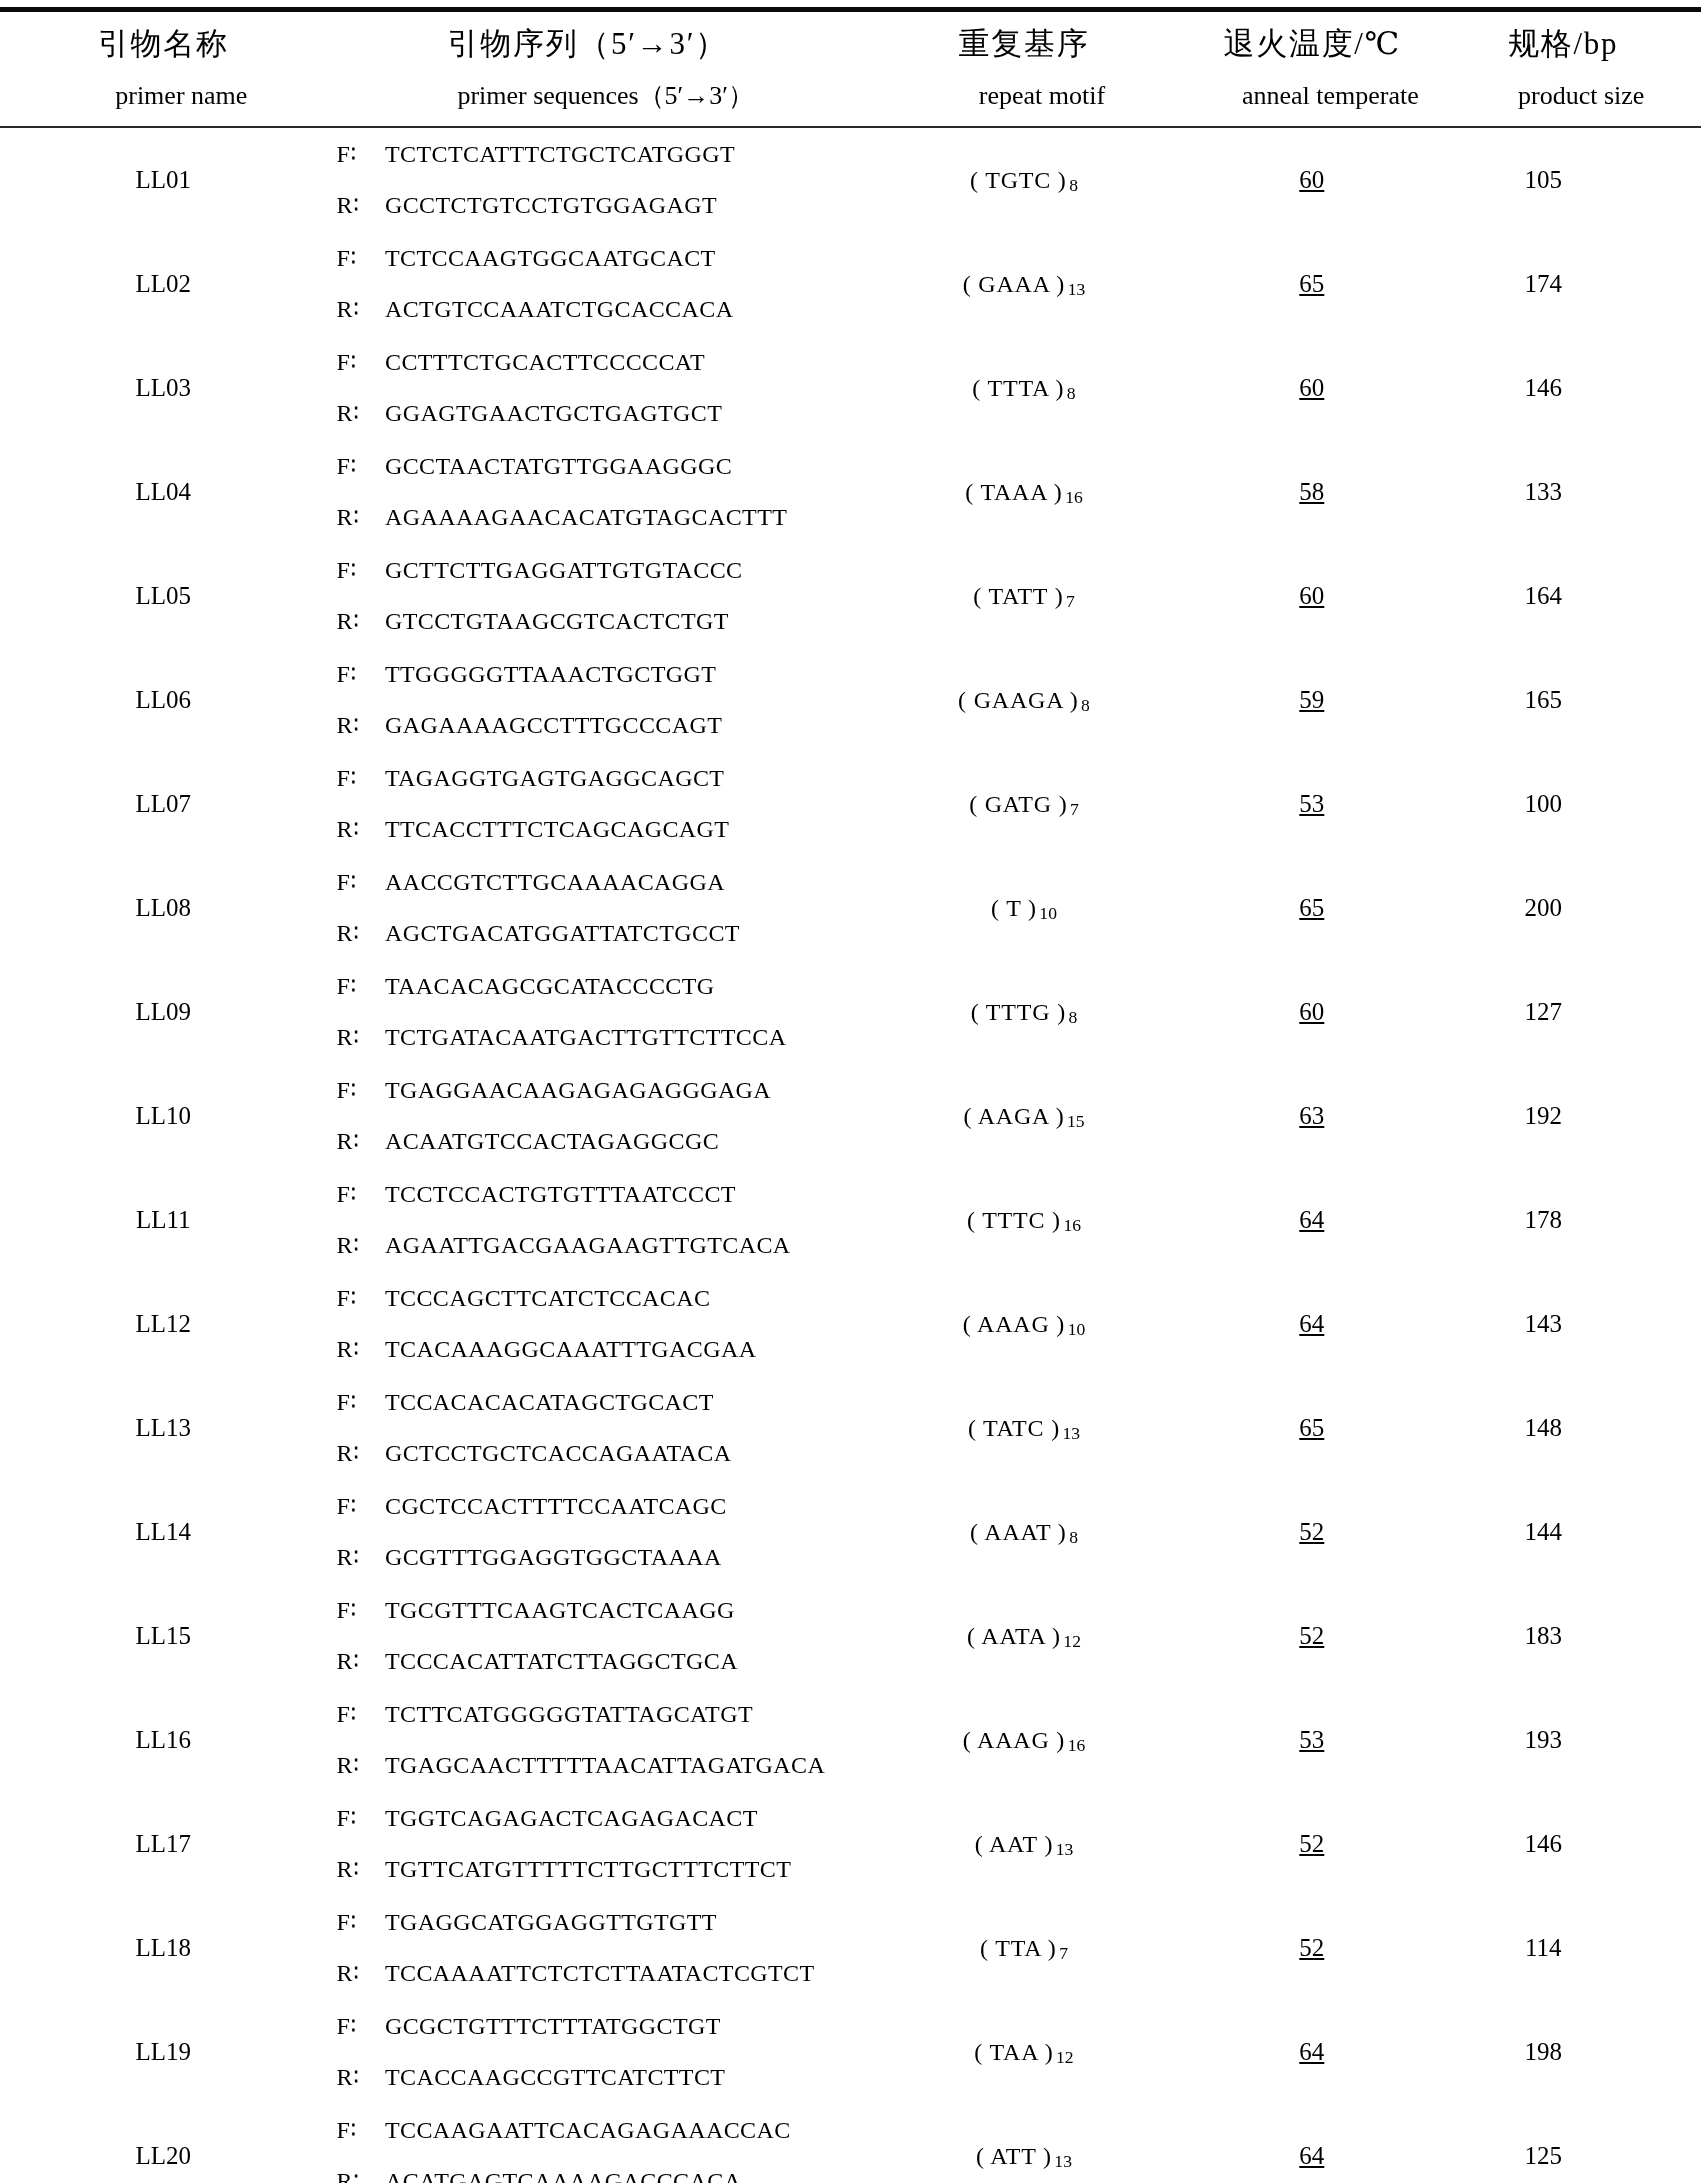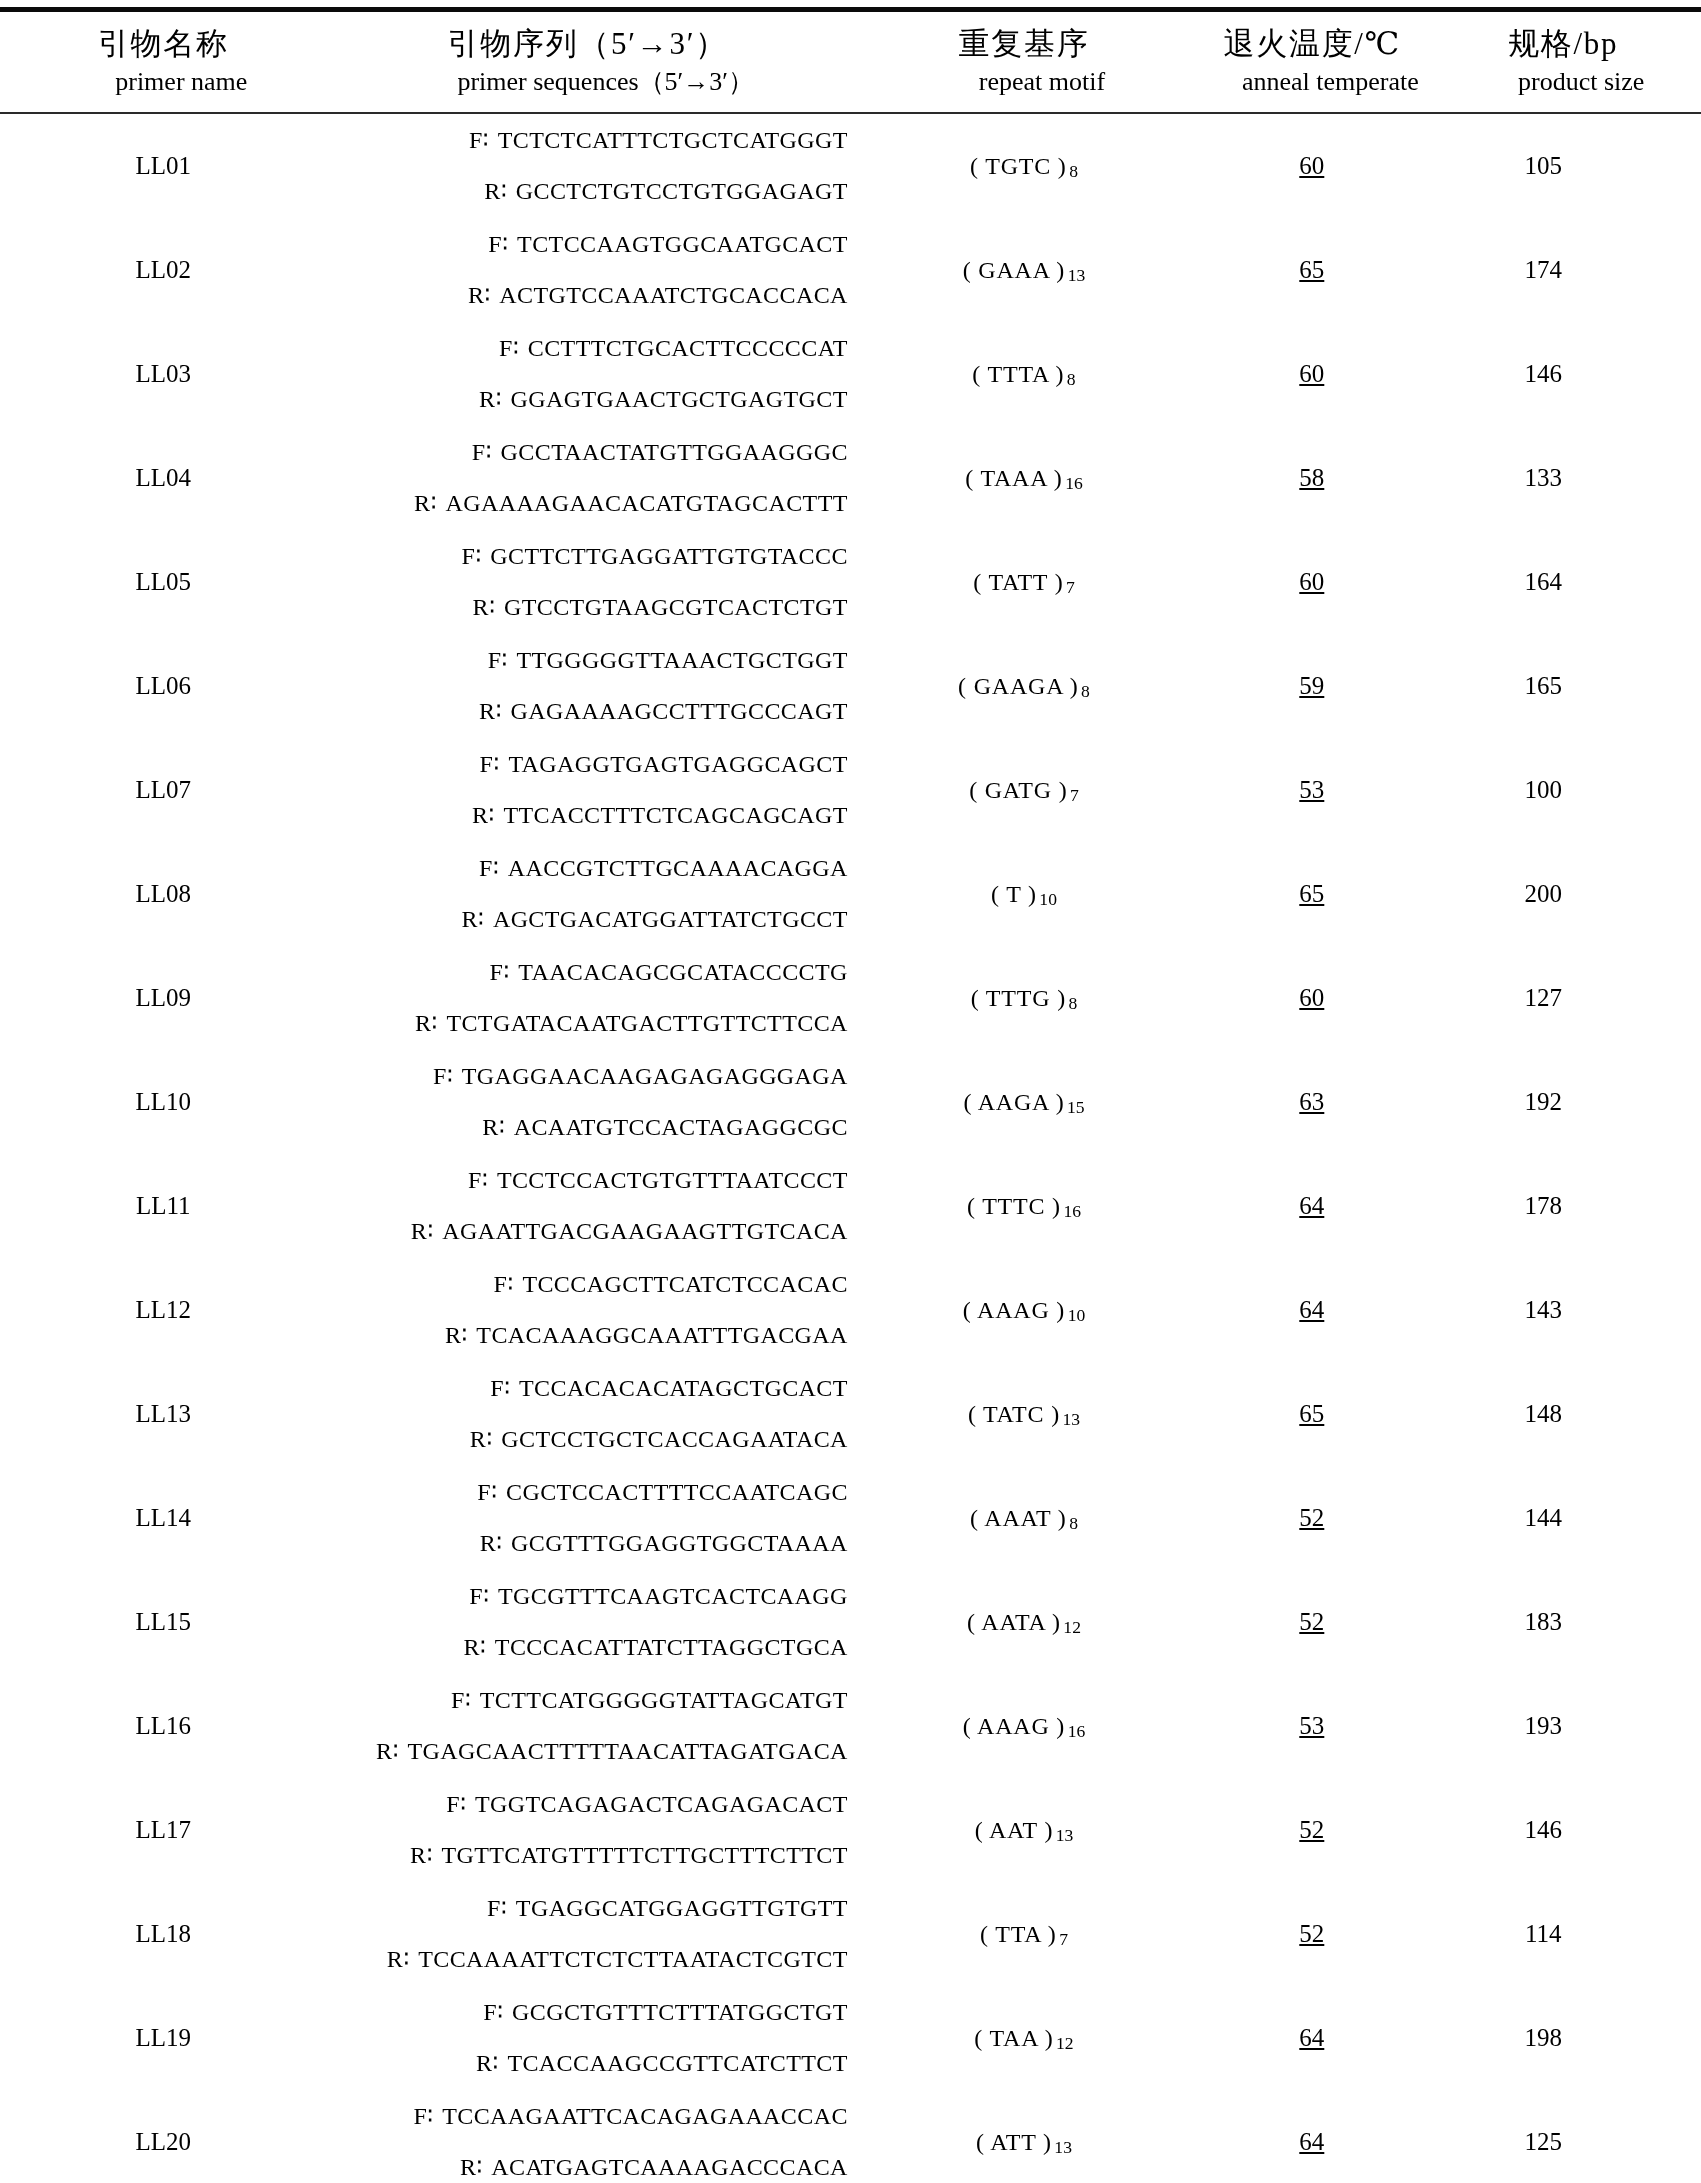--- a/index.html
+++ b/index.html
@@ -32,37 +32,37 @@
   thead th {
     font-weight: normal;
     text-align: center;
     vertical-align: middle;
     padding: 13.4px 0 15px 0;
     border-bottom: 2.5px solid #2a2a2a;
   }
   .hd-zh {
     font-size: 31px;
     line-height: 37px;
-    margin-bottom: 5px;
+    margin-bottom: 19px;
     letter-spacing: 1.7px;
   }
   .hd-en {
     font-size: 26px;
     line-height: 30px;
     padding-left: 36px;
   }
 
   tbody tr { height: 102px; }
   tbody td {
     vertical-align: middle;
     text-align: center;
     font-size: 25px;
   }
   td.seq-cell {
-    text-align: right;
+    text-align: left;
     padding-left: 10px;
   }
   .seq-line {
     line-height: 51px;
     font-size: 24px;
     letter-spacing: 0.4px;
     white-space: nowrap;
   }
   .fr-label {
     display: inline-block;

